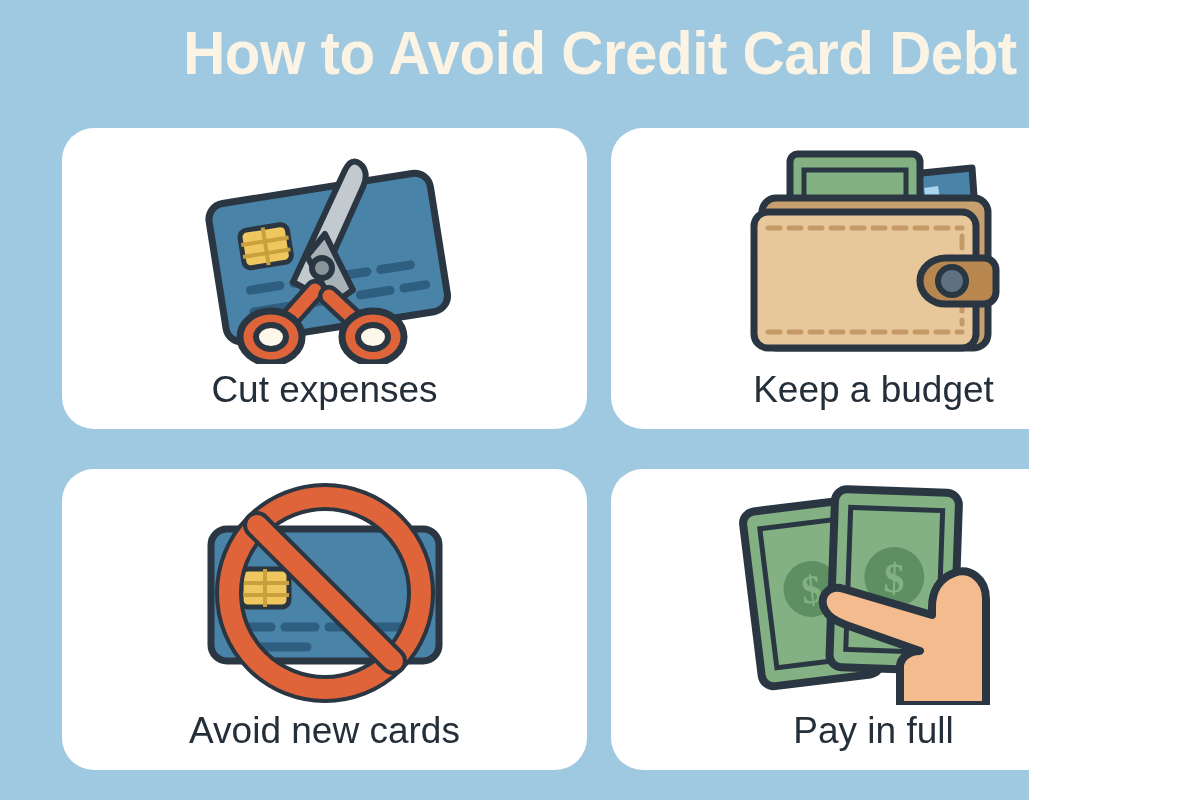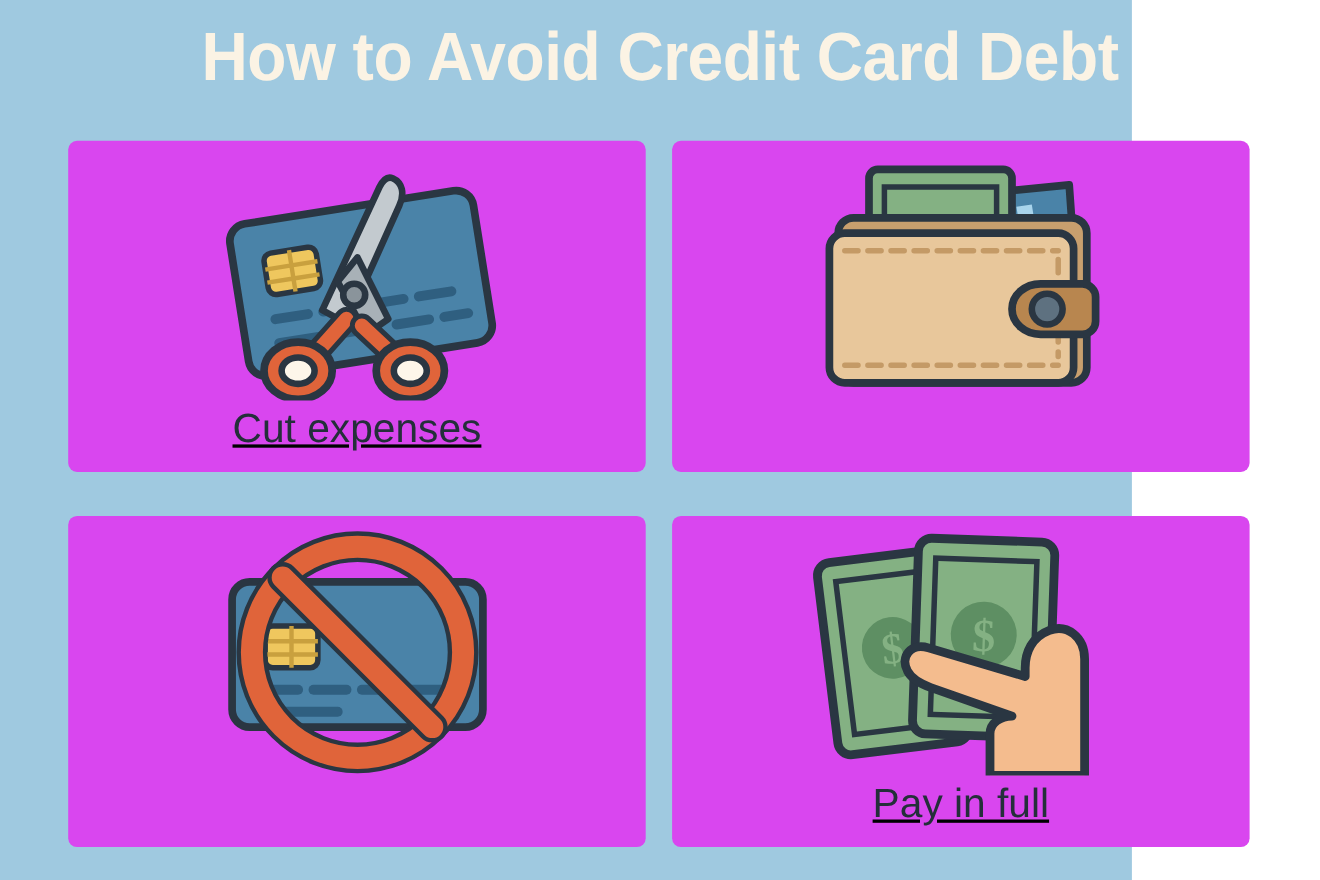--- a/index.html
+++ b/index.html
@@ -50,31 +50,30 @@
   .grid-cell {
     box-sizing: border-box;
     padding: 0 12px 20px 0;
   }
   .grid-cell.col-right { padding: 0 0 20px 12px; }
   .grid-cell.row-bottom { padding-bottom: 0; padding-top: 20px; }
 
   .info-card {
     width: 100%;
     height: 100%;
-    background: #d946ef;
-    border-radius: 8px;
+    background: #ffffff;
+    border-radius: 32px;
     display: flex;
     flex-direction: column;
     align-items: center;
     justify-content: flex-start;
     box-sizing: border-box;
     padding-top: 12px;
     position: relative;
     overflow: hidden;
-    text-decoration: underline;
   }
   .card-illustration {
     flex: 0 0 auto;
     display: flex;
     align-items: center;
     justify-content: center;
     height: 224px;
     width: 100%;
   }
   .card-illustration svg { display: block; }
@@ -169,20 +168,21 @@
             <g stroke="#C49A66" stroke-width="5" stroke-linecap="round" stroke-dasharray="12 9" fill="none">
               <line x1="44" y1="88" x2="238" y2="88"></line>
               <line x1="44" y1="192" x2="238" y2="192"></line>
               <line x1="238" y1="96" x2="238" y2="184"></line>
             </g>
 
             <path d="M222 118 h38 a12 12 0 0 1 12 12 v22 a12 12 0 0 1 -12 12 h-38 a26 23 0 0 1 0 -46 Z" fill="#B8864F" stroke="#2A3642" stroke-width="7" stroke-linejoin="round"></path>
             <circle cx="228" cy="141" r="14" fill="#5E7180" stroke="#2A3642" stroke-width="6"></circle>
           </svg>
         </div>
+        <div class="card-label">Keep a budget</div>
       </div>
     </div>
 
     <div class="grid-cell col-left row-bottom">
       <div class="info-card">
         <div class="card-illustration">
           <svg width="300" height="224" viewBox="0 0 300 224" xmlns="http://www.w3.org/2000/svg">
 
             <rect x="36" y="48" width="228" height="132" rx="16" ry="16" fill="#4A83A8" stroke="#2A3642" stroke-width="7"></rect>
 
@@ -198,20 +198,21 @@
             </g>
 
             <g>
               <circle cx="150" cy="112" r="96" fill="none" stroke="#2A3642" stroke-width="28"></circle>
               <circle cx="150" cy="112" r="96" fill="none" stroke="#E0643A" stroke-width="20"></circle>
               <line x1="82" y1="44" x2="218" y2="180" stroke="#2A3642" stroke-width="28" stroke-linecap="round"></line>
               <line x1="82" y1="44" x2="218" y2="180" stroke="#E0643A" stroke-width="20" stroke-linecap="round"></line>
             </g>
           </svg>
         </div>
+        <div class="card-label">Avoid new cards</div>
       </div>
     </div>
 
     <div class="grid-cell col-right row-bottom">
       <div class="info-card">
         <div class="card-illustration">
           <svg width="300" height="224" viewBox="0 0 300 224" xmlns="http://www.w3.org/2000/svg">
 
             <g transform="rotate(-7 120 110)">
               <rect x="28" y="20" width="120" height="176" rx="12" ry="12" fill="#84B183" stroke="#2A3642" stroke-width="8"></rect>

